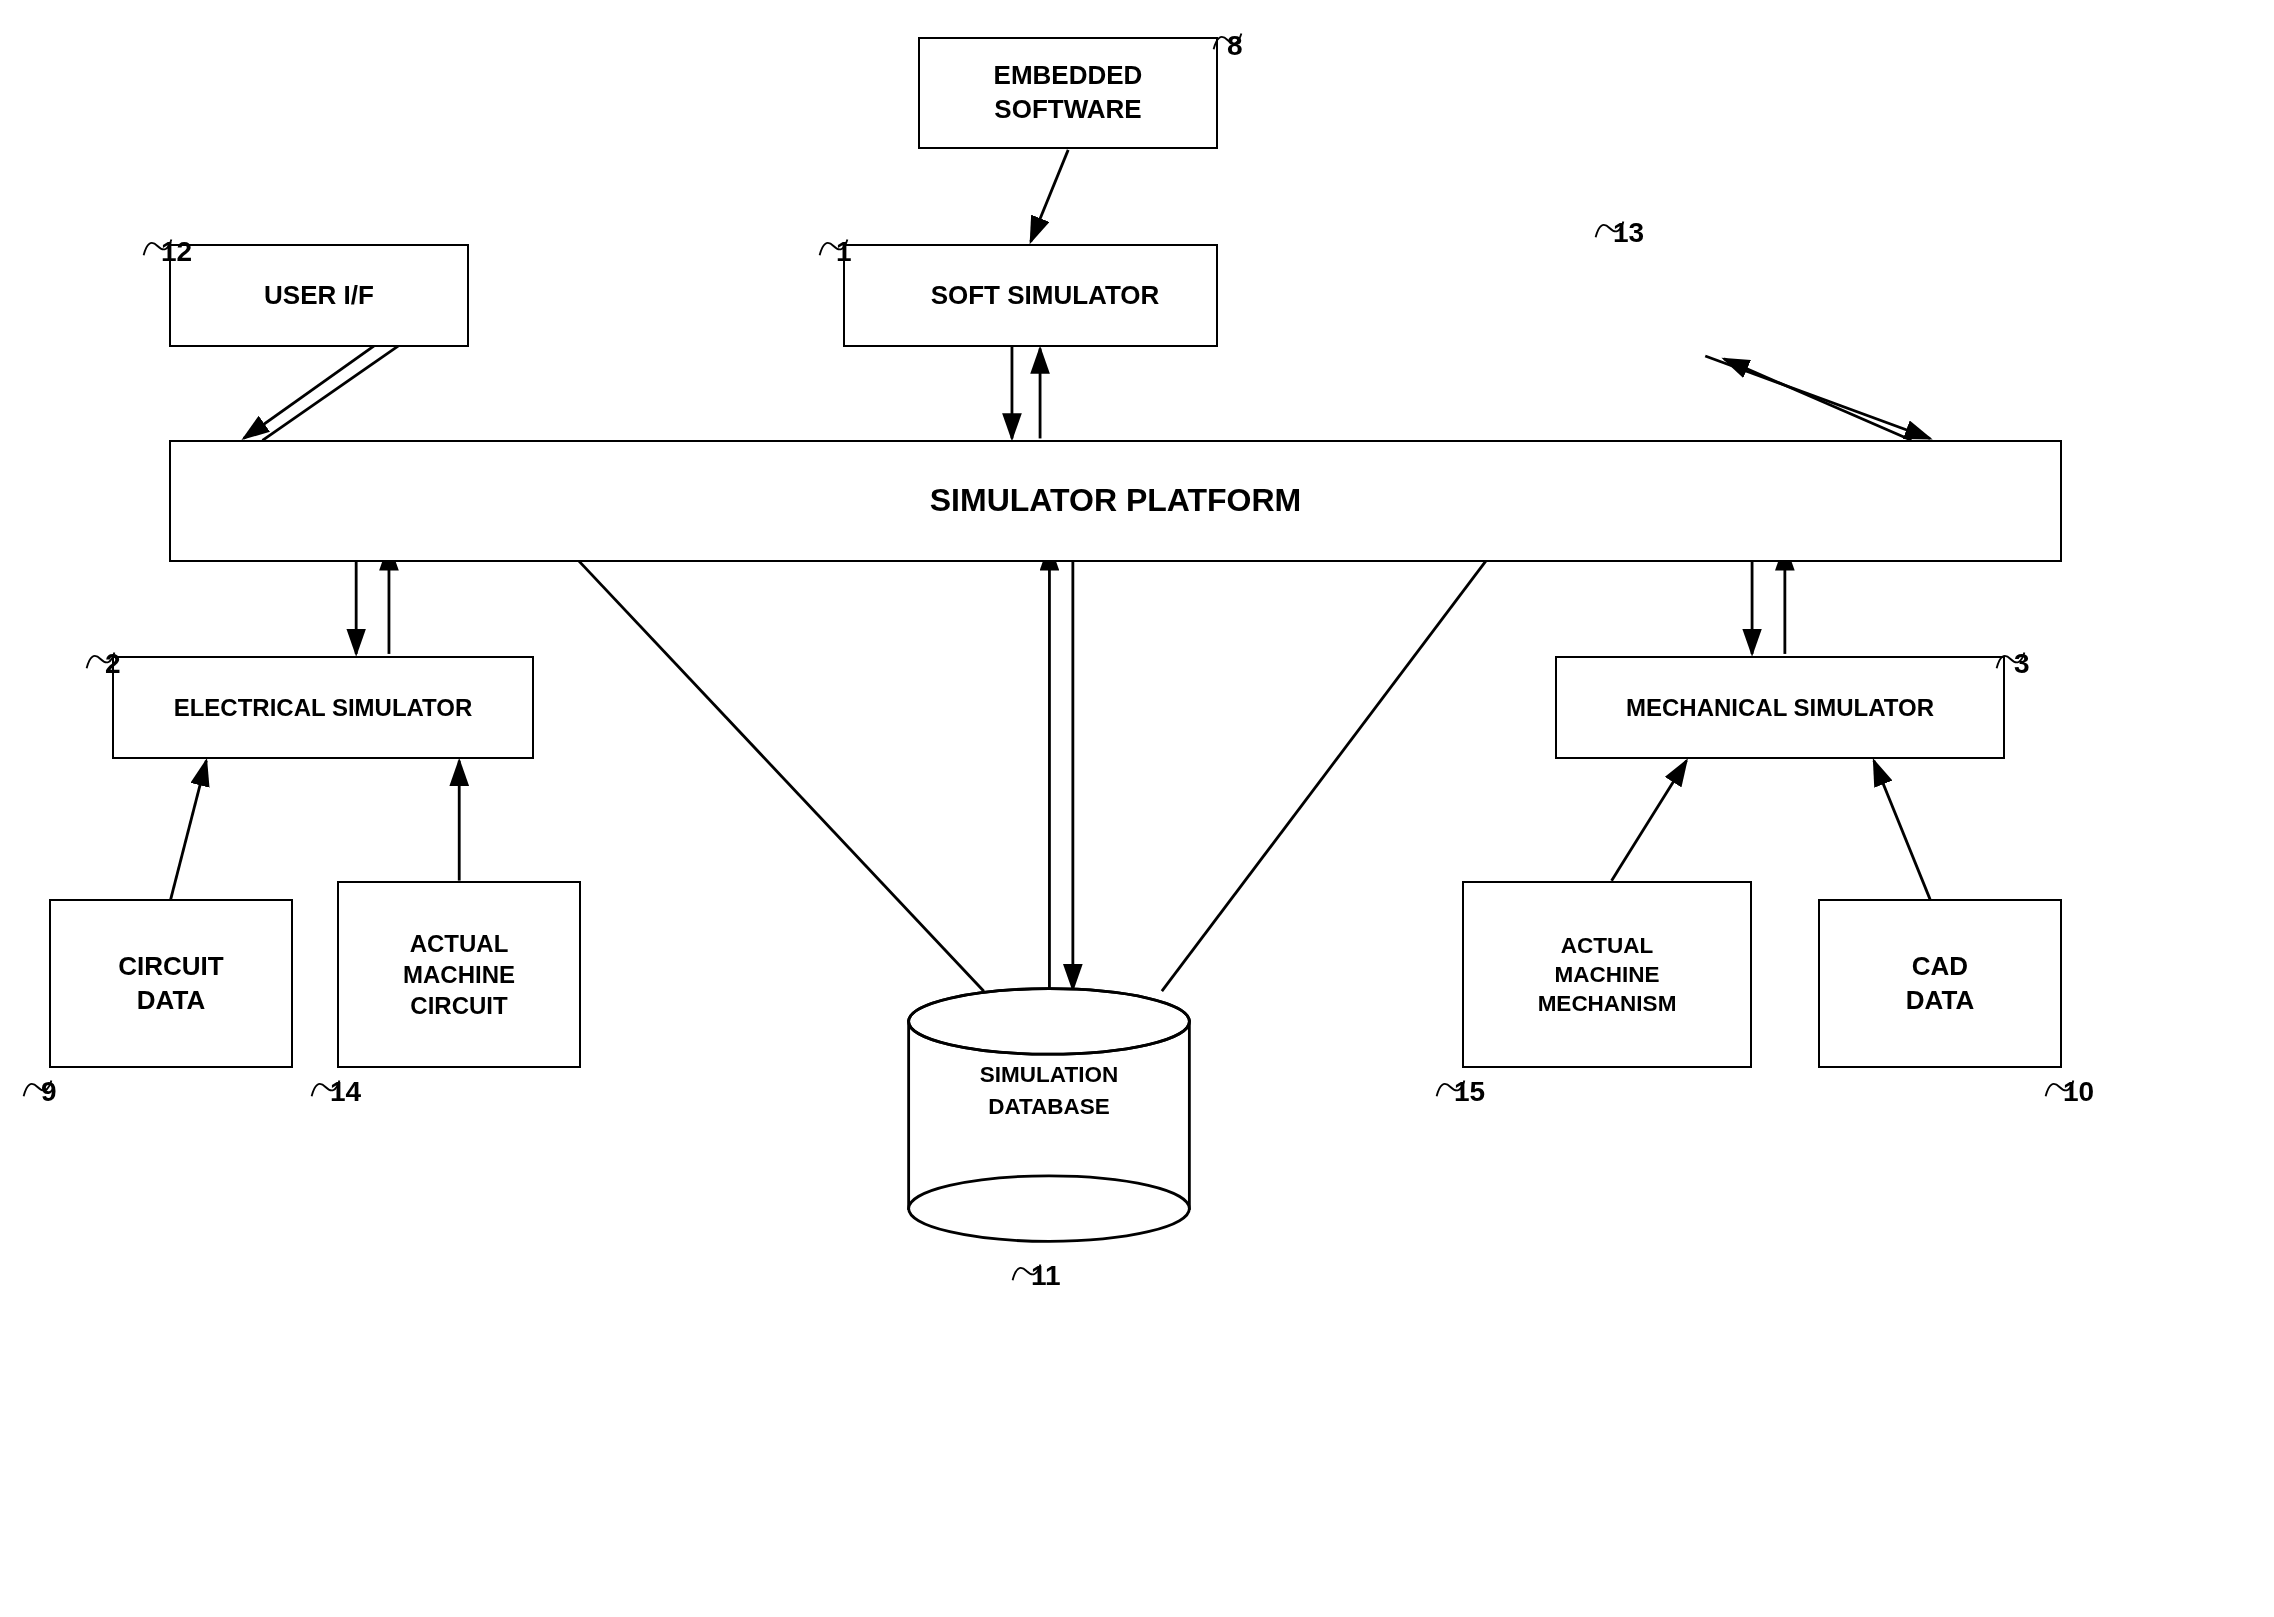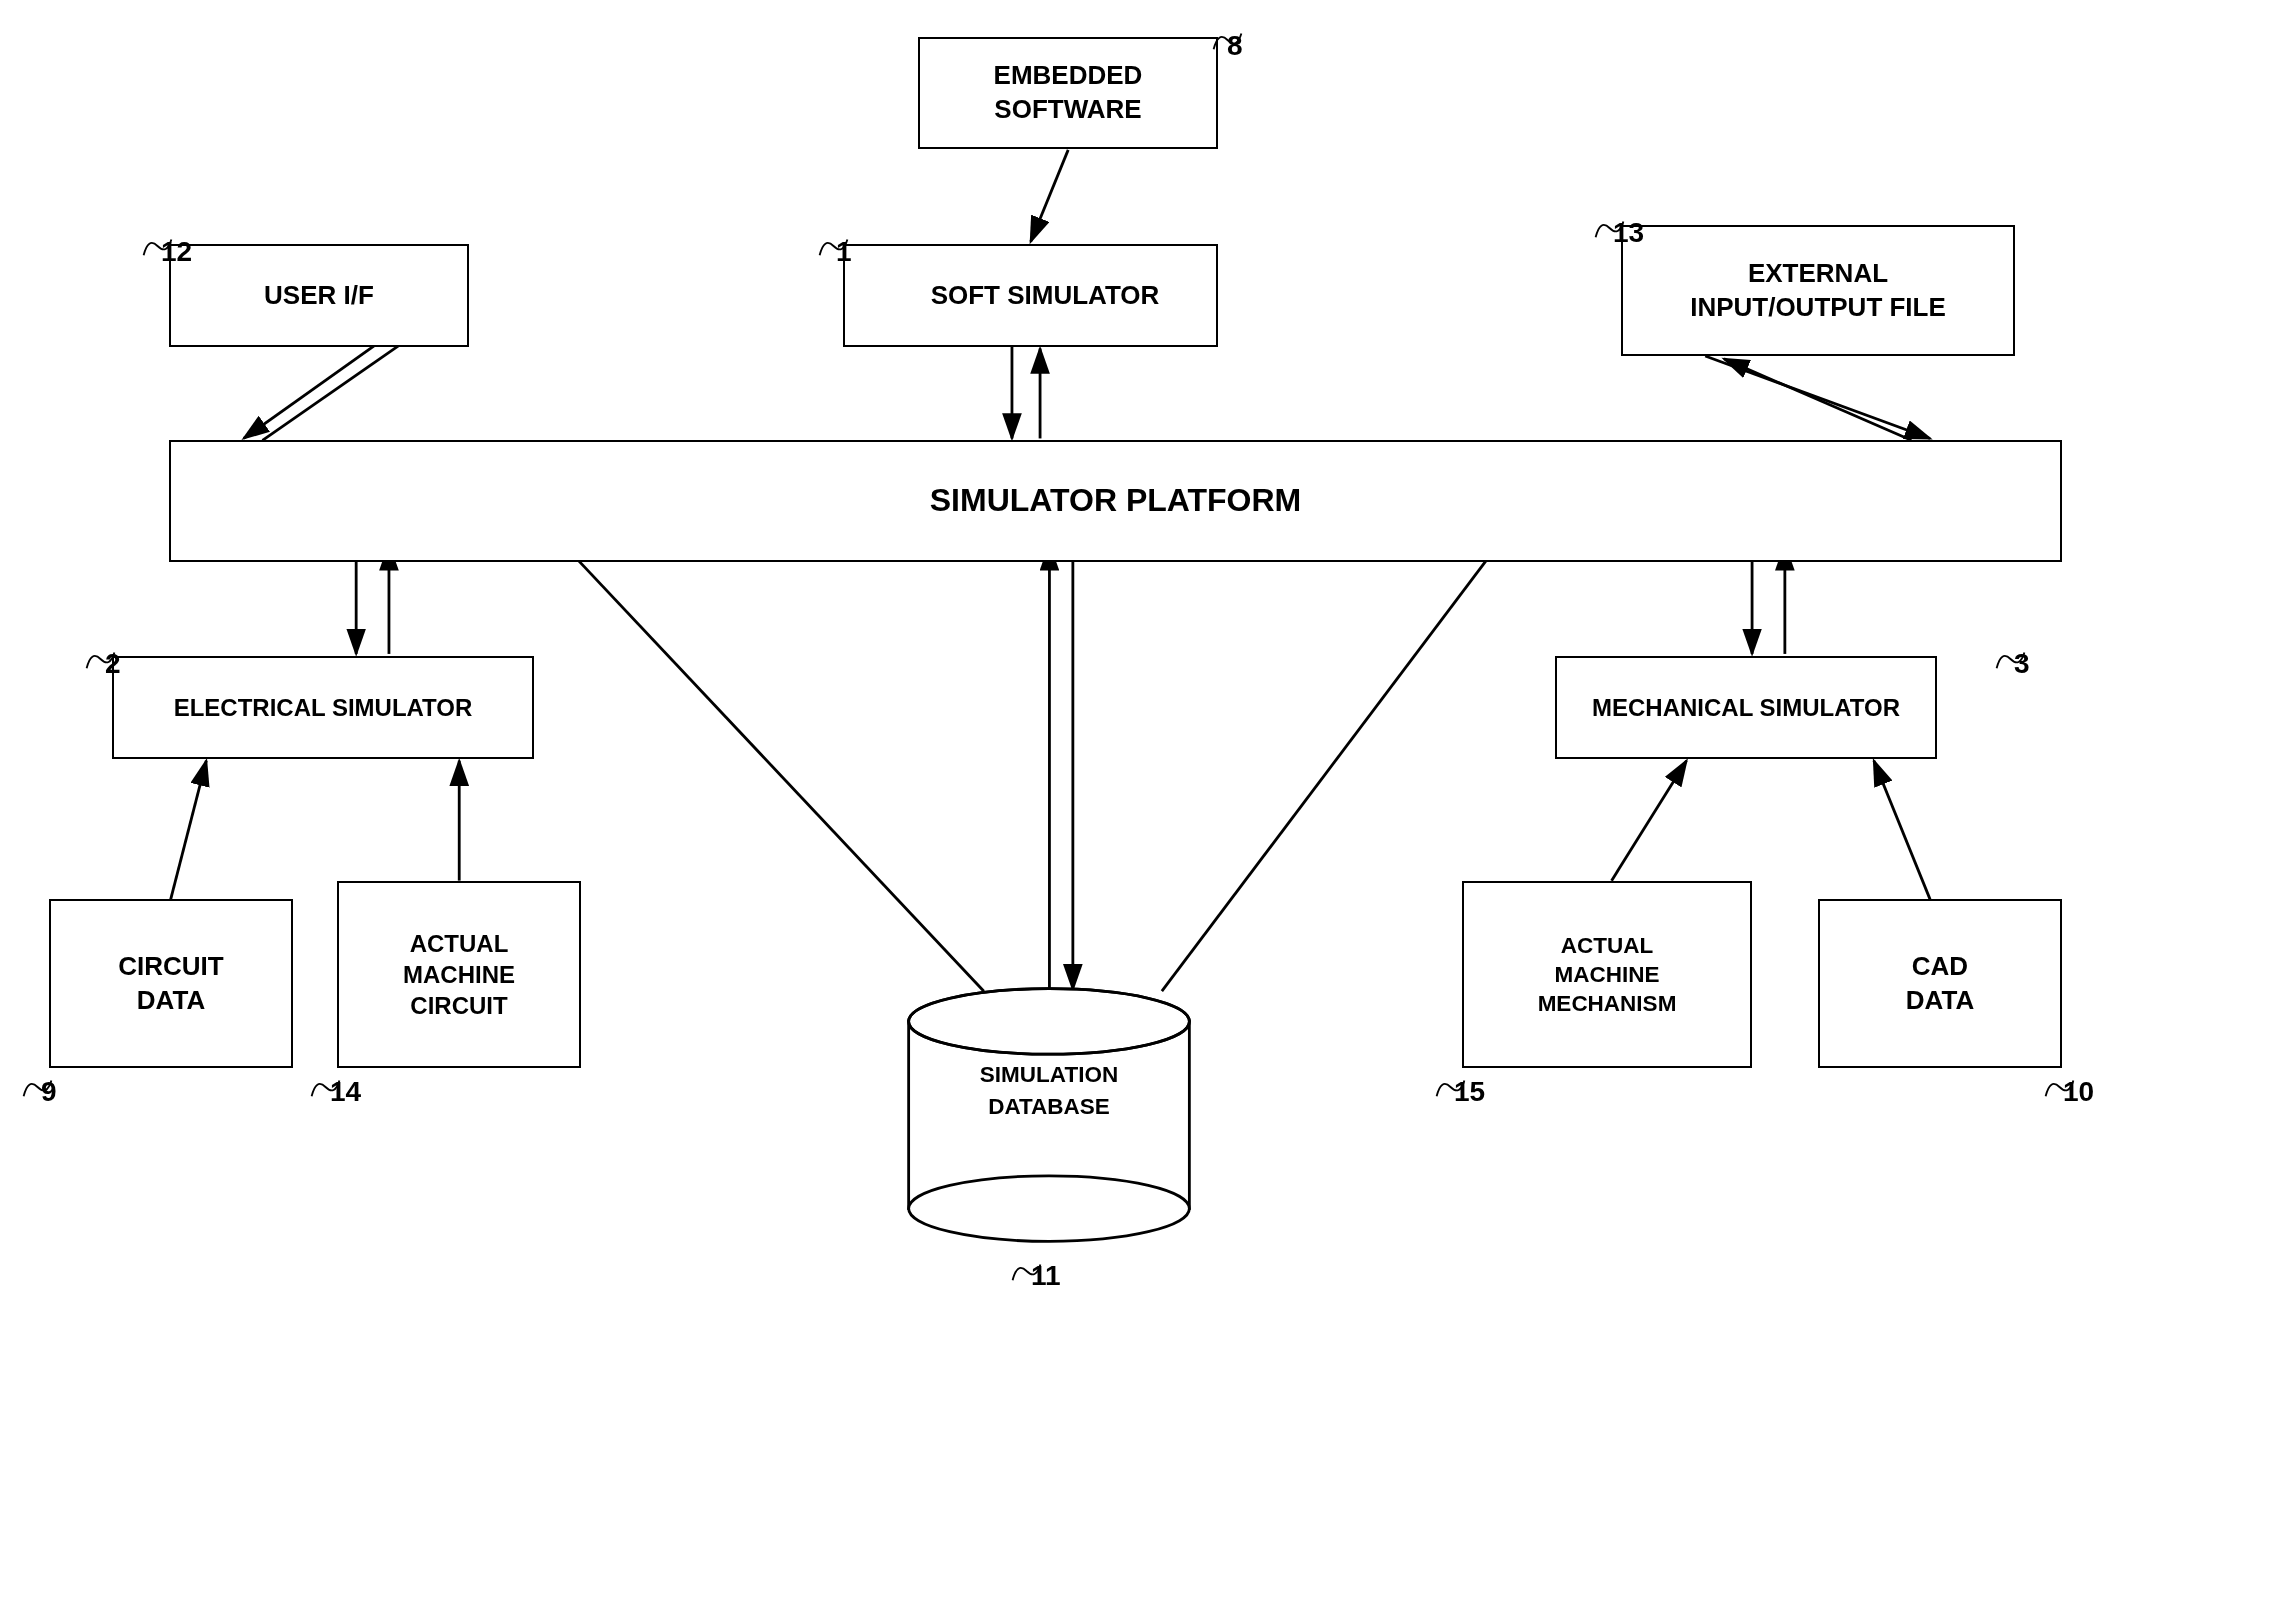--- a/index.html
+++ b/index.html
@@ -126,41 +126,38 @@
   </svg>
 
   <div class="box" style="left:169px; top:244px; width:300px; height:103px; font-size:26px;">
     <span>USER I/F</span>
   </div>
   <span class="label-num" style="left:161px; top:236px;">12</span>
   <svg style="position:absolute;left:139px;top:232px;" width="37" height="28" viewBox="0 0 40 30">
     <path d="M5,25 Q10,5 20,15 Q30,25 35,8" fill="none" stroke="#000" stroke-width="2"></path>
   </svg>
 
-  <div class="box" style="left:1621px; top:225px; width:394px; height:131px; font-size:26px;">
-    <span>EXTERNAL<br>INPUT/OUTPUT FILE</span>
-  </div>
   <span class="label-num" style="left:1613px; top:217px;">13</span>
   <svg style="position:absolute;left:1591px;top:214px;" width="37" height="28" viewBox="0 0 40 30">
     <path d="M5,25 Q10,5 20,15 Q30,25 35,8" fill="none" stroke="#000" stroke-width="2"></path>
   </svg>
 
   <div class="box" style="left:169px; top:440px; width:1893px; height:122px; font-size:32px;">
     <span>SIMULATOR PLATFORM</span>
   </div>
 
   <div class="box" style="left:112px; top:656px; width:422px; height:103px; font-size:24px;justify-content:center;">
     <span>ELECTRICAL SIMULATOR</span>
   </div>
   <span class="label-num" style="left:105px; top:648px;">2</span>
   <svg style="position:absolute;left:82px;top:645px;" width="37" height="28" viewBox="0 0 40 30">
     <path d="M5,25 Q10,5 20,15 Q30,25 35,8" fill="none" stroke="#000" stroke-width="2"></path>
   </svg>
 
-  <div class="box" style="left:1555px; top:656px; width:382px; height:103px; font-size:24px;">
+  <div class="box" style="left:1555px; top:656px; width:450px; height:103px; font-size:24px;">
     <span>MECHANICAL SIMULATOR</span>
   </div>
   <span class="label-num" style="left:2014px; top:648px;">3</span>
   <svg style="position:absolute;left:1992px;top:645px;" width="37" height="28" viewBox="0 0 40 30">
     <path d="M5,25 Q10,5 20,15 Q30,25 35,8" fill="none" stroke="#000" stroke-width="2"></path>
   </svg>
 
   <div class="box" style="left:49px; top:899px; width:244px; height:169px; font-size:26px;">
     <span>CIRCUIT<br>DATA</span>
   </div>

